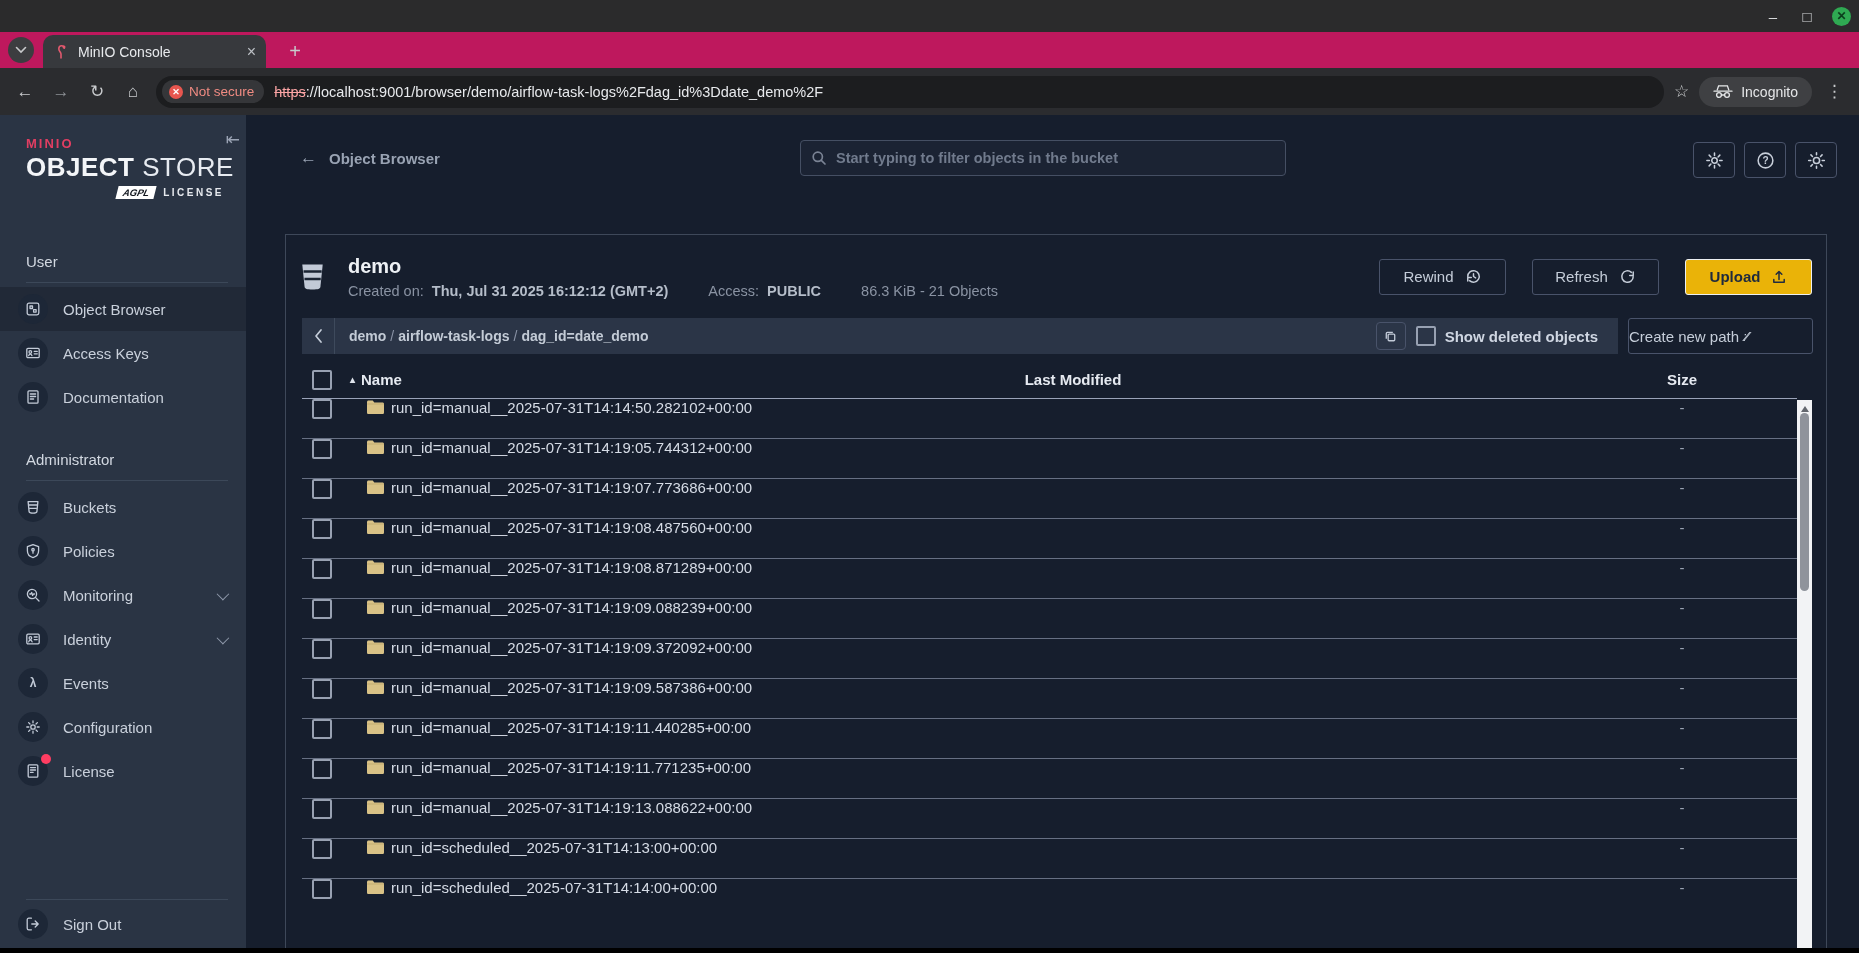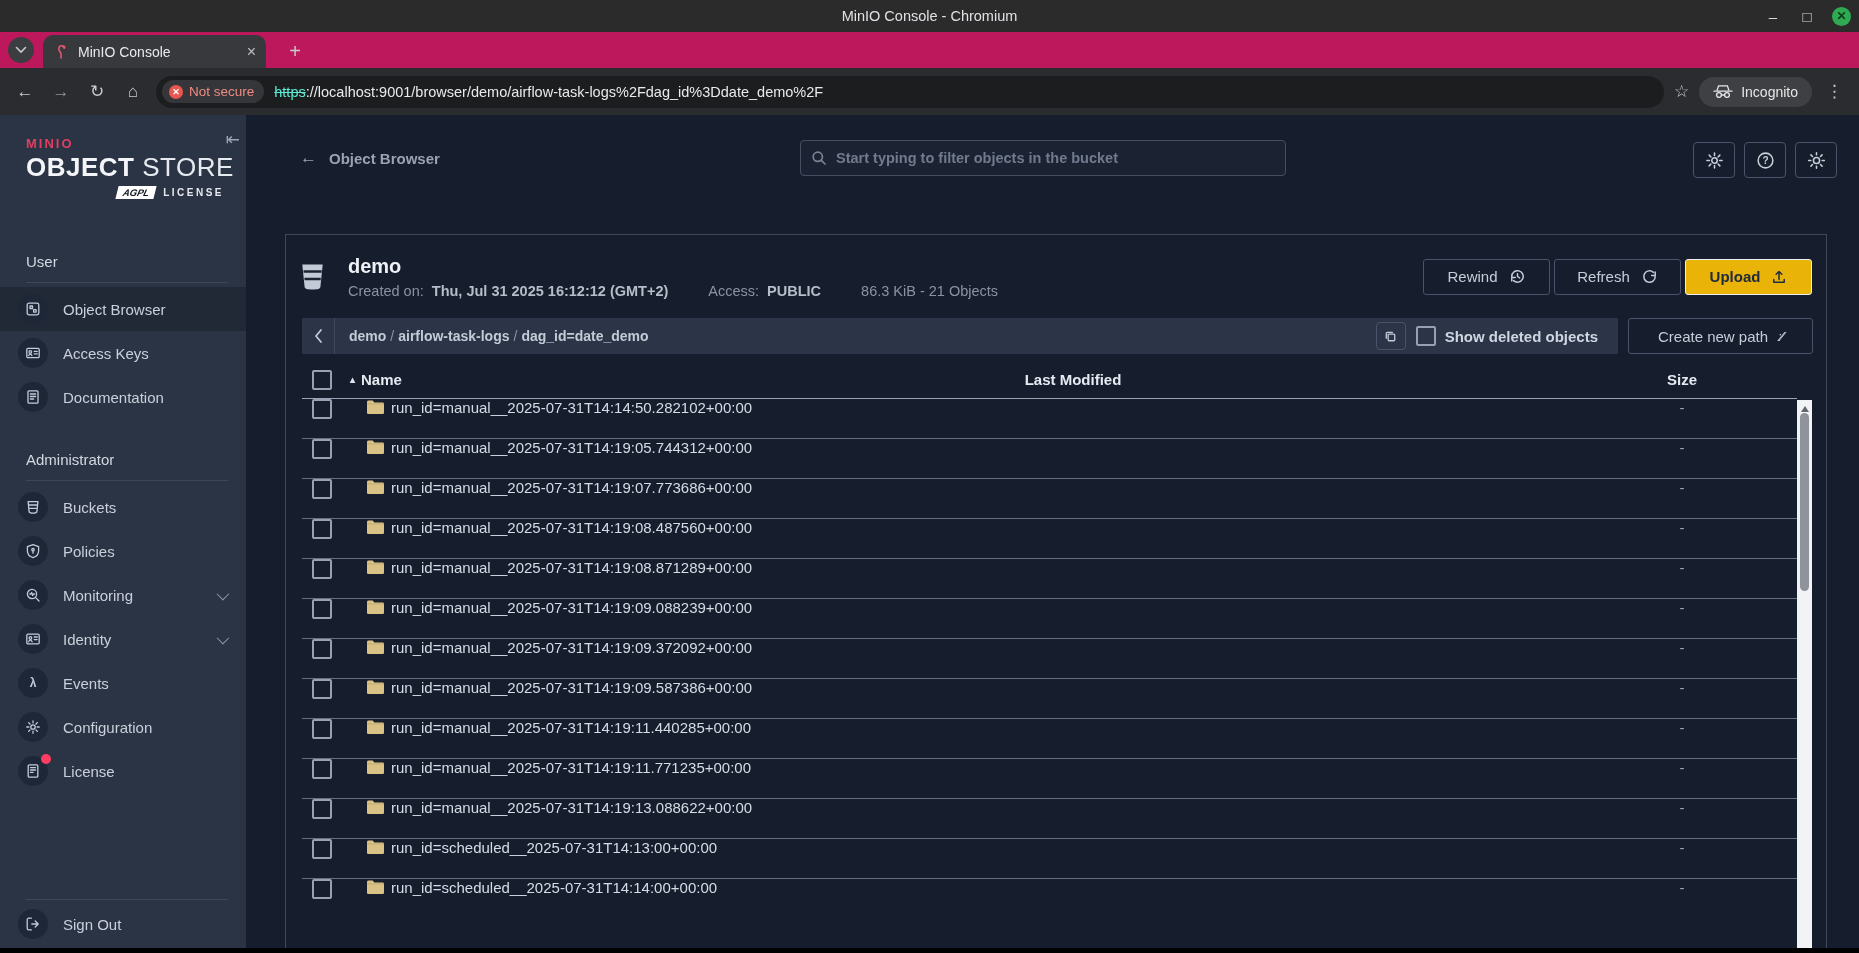--- a/index.html
+++ b/index.html
@@ -22,21 +22,21 @@
   .new-tab { position:absolute; left:282px; top:6px; width:26px; height:26px; color:#c8cacc; font-size:20px; display:flex; align-items:center; justify-content:center; }
 
   .toolbar { height:47px; background:#2b2c2f; display:flex; align-items:center; padding:0 12px; gap:10px; flex:none; }
   .nav-ico { width:26px; height:26px; display:flex; align-items:center; justify-content:center; color:#c9cbce; font-size:17px; }
   .nav-ico.fwd { color:#8e9196; }
   .urlbar { flex:1; height:32px; background:#1c1d1f; border-radius:16px; display:flex; align-items:center; padding:0 14px 0 6px; gap:10px; min-width:0; }
   .sec-chip { height:23px; background:#353639; border-radius:12px; display:flex; align-items:center; gap:6px; padding:0 10px 0 7px; flex:none; }
   .sec-ico { width:14px; height:14px; border-radius:50%; background:#e8564f; color:#fff; font-size:9px; display:flex; align-items:center; justify-content:center; font-weight:bold; }
   .sec-label { color:#f08b82; font-size:13.5px; }
   .url-text { color:#e8eaed; font-size:14.5px; white-space:nowrap; overflow:hidden; }
-  .url-scheme { color:#5eead4; text-decoration:line-through; }
+  .url-scheme { color:#fca5a5; text-decoration:line-through; }
   .star { color:#c8cacc; font-size:17px; }
   .incog { height:30px; background:#3f4043; border-radius:15px; display:flex; align-items:center; gap:8px; padding:0 14px; flex:none; }
   .incog-label { color:#e6e7e9; font-size:14px; }
   .kebab { color:#c8cacc; font-size:17px; padding:0 4px; }
 
   
   .app { flex:1; display:flex; background:#161e2d; overflow:hidden; }
   .bottom-strip { height:5px; background:#000; flex:none; }
 
   
@@ -78,34 +78,34 @@
 
   
   .panel { margin:29px 32px 0 39px; height:716px; border:1px solid #3e4859; position:relative; overflow:hidden; }
   .bucket-header { height:77px; display:flex; align-items:center; padding:6px 14px 0 14px; }
   .bucket-ico { flex:none; margin-right:23px; }
   .bucket-info { flex:1; min-width:0; }
   .bucket-name { color:#eef1f5; font-size:20px; font-weight:700; margin-bottom:5px; }
   .bucket-meta { font-size:14.5px; color:#8a93a3; display:flex; gap:8px; align-items:baseline; white-space:nowrap; }
   .meta-val { color:#b5bdc9; font-weight:700; }
   .meta-gap { width:24px; }
-  .bucket-btns { display:flex; gap:4px; }
+  .bucket-btns { display:flex; gap:26px; }
   .obtn { height:36px; border:1px solid #49536a; border-radius:3px; display:flex; align-items:center; justify-content:center; gap:11px; color:#c5cdd9; font-size:15px; width:127px; }
   .obtn.upload { background:#eab308; border-color:#edf0f3; color:#1e2a3e; font-weight:700; }
 
   
   .browse-row { display:flex; margin:6px 13px 8px 16px; gap:10px; height:36px; }
   .crumb-bar { flex:1; background:#2b3547; display:flex; align-items:center; min-width:0; }
   .crumb-back { width:33px; height:100%; display:flex; align-items:center; justify-content:center; border-right:1px solid #3e4a5c; flex:none; }
   .crumbs { flex:1; padding:0 14px; font-size:14px; color:#c3cbd6; font-weight:600; white-space:nowrap; overflow:hidden; }
   .crumb-sep { color:#8a93a6; font-weight:400; padding:0 4px; }
   .copy-btn { width:30px; height:28px; border:1px solid #49536a; border-radius:4px; display:flex; align-items:center; justify-content:center; margin-right:10px; flex:none; }
   .cb { width:20px; height:20px; border:2px solid #98a1b2; border-radius:2px; background:transparent; flex:none; }
   .show-del-label { color:#cfd6e2; font-size:15px; font-weight:700; margin:0 20px 0 9px; white-space:nowrap; }
-  .create-btn { width:185px; height:36px; border:1px solid #49536a; border-radius:3px; display:flex; align-items:center; justify-content:center; gap:10px; color:#c5cdd9; font-size:15px; flex:none; }
+  .create-btn { width:185px; height:36px; border:1px solid #49536a; border-radius:3px; display:flex; align-items:center; justify-content:flex-start; gap:4px; color:#c5cdd9; font-size:15px; flex:none; }
   .create-ico { font-size:13px; font-style:italic; color:#c5cdd9; letter-spacing:-1px; }
 
   
   .tablewrap { margin:0 29px 0 16px; position:relative; }
   .thead { height:37px; border-bottom:1px solid #9aa3b8; position:relative; }
   .thead .hcb { position:absolute; left:10px; top:8px; }
   .hname { position:absolute; left:48px; top:9px; color:#e6eaf1; font-size:15px; font-weight:700; display:flex; align-items:center; gap:6px; }
   .sort-tri { font-size:10px; color:#dfe4ec; }
   .hmod { position:absolute; left:571px; width:400px; text-align:center; top:9px; color:#e6eaf1; font-size:15px; font-weight:700; }
   .hsize { position:absolute; left:1348px; width:64px; text-align:center; top:9px; color:#e6eaf1; font-size:15px; font-weight:700; }
@@ -121,21 +121,20 @@
   .thumb { position:absolute; top:13px; left:3px; width:9px; height:178px; border-radius:5px; background:#8f939b; }
 
   svg { display:block; }
 </style>
 </head>
 <body>
 
 <div class="window">
 
   <div class="titlebar">
-    <div class="titlebar-title">MinIO Console - Chromium</div>
     <div class="win-controls">
       <div class="win-btn">–</div>
       <div class="win-btn">□</div>
       <div class="win-close">✕</div>
     </div>
   </div>
 
   <div class="tabstrip">
     <div class="tab-search">
       <span>

